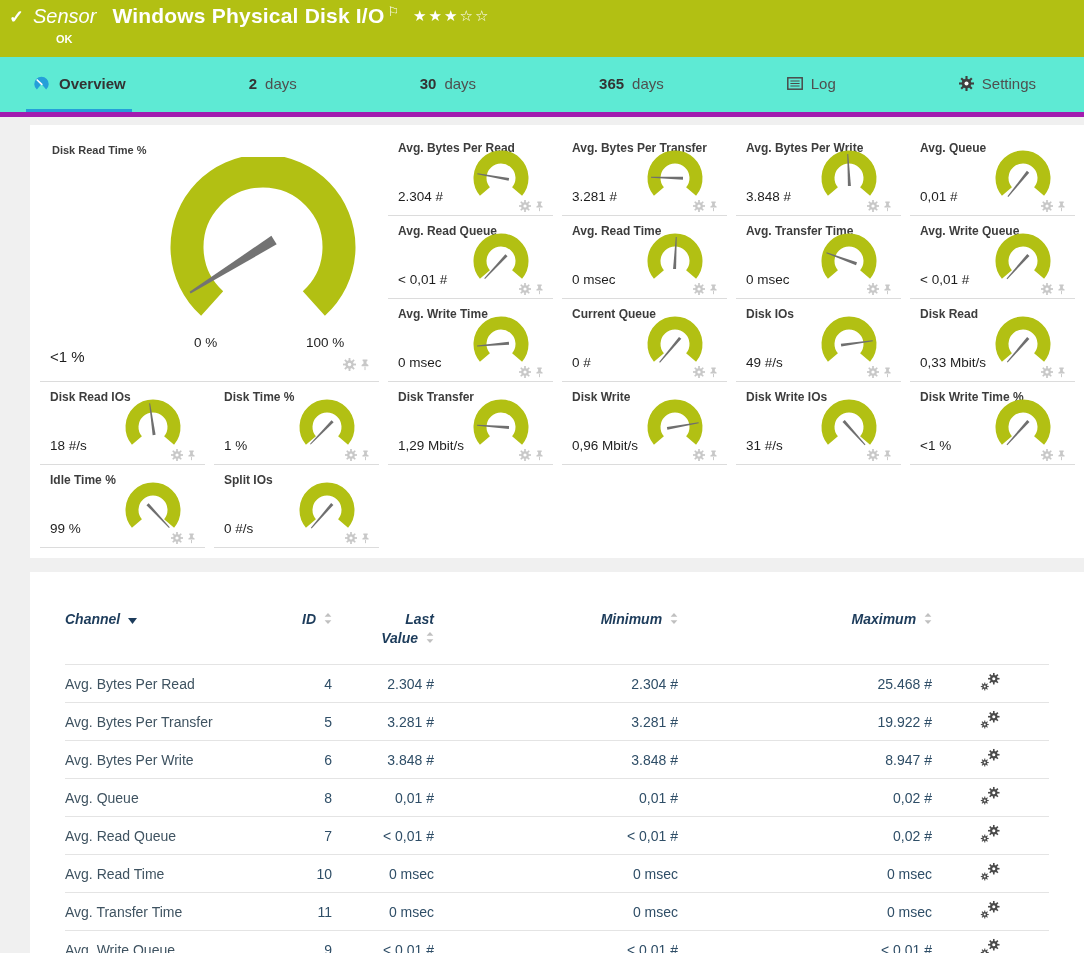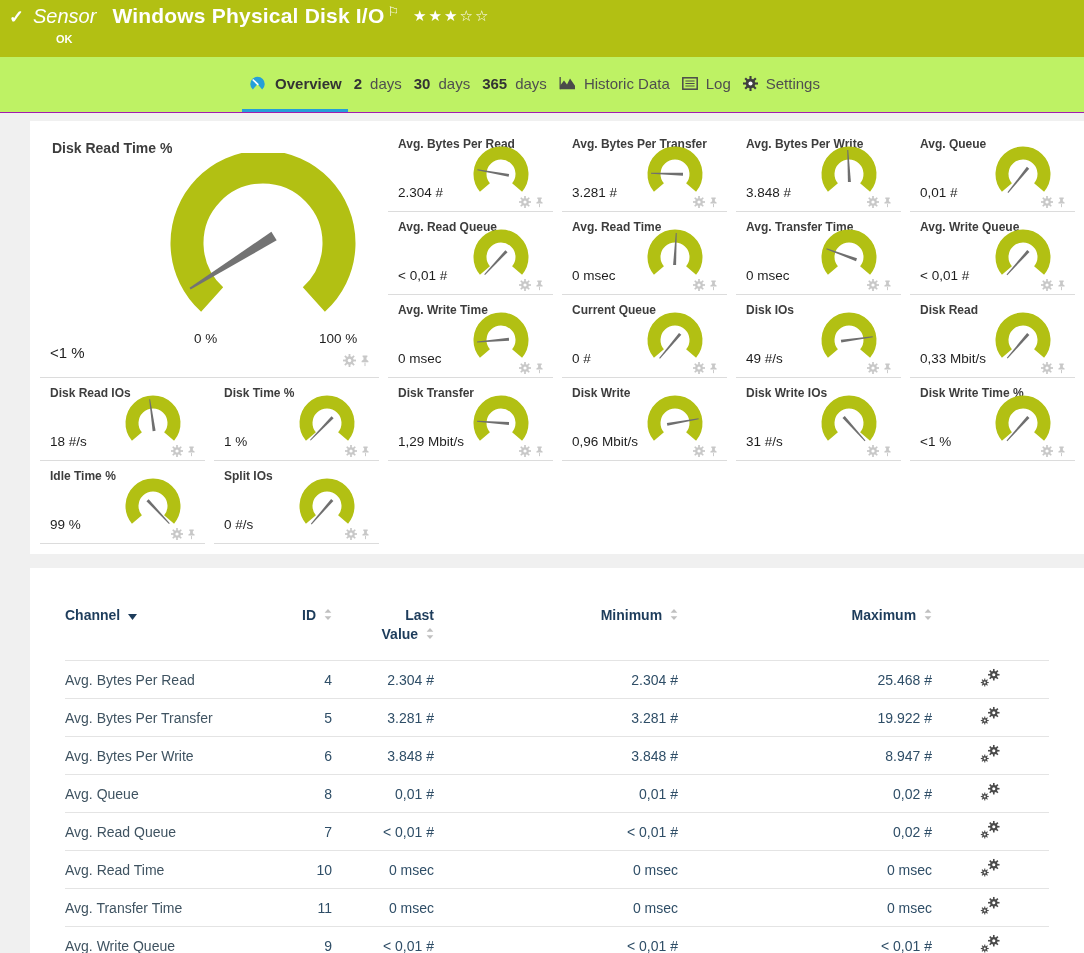--- a/index.html
+++ b/index.html
@@ -10,53 +10,53 @@
   
   .topbar{height:57px;background:#b2c013;position:relative;color:#fff;}
   .topbar .check{position:absolute;left:9px;top:6px;font-size:18px;font-weight:700;}
   .title-line{position:absolute;left:33px;top:4px;display:flex;align-items:baseline;}
   .sensor-word{font-style:italic;font-size:20px;margin-right:16px;}
   .sensor-title{font-size:21px;font-weight:700;letter-spacing:.2px;}
   .flag{font-size:13px;position:relative;top:-7px;margin-left:3px;cursor:pointer;}
   .stars{font-size:15px;letter-spacing:2px;margin-left:14px;position:relative;top:-2px;cursor:pointer;}
   .status-ok{position:absolute;left:56px;top:33px;font-size:11px;font-weight:700;}
   
-  .tabs{display:flex;align-items:stretch;background:#bef264;height:55px;
-        padding:0 42px 0 26px;justify-content:center;border-bottom:1px solid #a21caf;}
+  .tabs{display:flex;align-items:stretch;background:#5eead4;height:55px;
+        padding:0 42px 0 26px;justify-content:space-between;border-bottom:5px solid #a21caf;}
   .tab{display:flex;align-items:center;gap:8px;font-size:15px;color:#4f4f4f;
        border-bottom:3px solid transparent;padding:0 6px;cursor:pointer;white-space:nowrap;}
   .tab .num{font-weight:700;color:#333;}
   .tab.active{border-bottom-color:#259fd9;color:#333;font-weight:700;}
   .tab svg{flex:none;}
   
   main{padding:8px 0 0 30px;}
   .card{background:#fff;}
   
   .gauge-grid{display:grid;grid-template-columns:repeat(6,1fr);grid-auto-rows:83px;padding:8px 0 10px 10px;}
   .gcell{position:relative;margin-right:9px;border-bottom:1px solid #dcdcdc;}
   .glabel{position:absolute;left:10px;top:8px;font-size:12px;font-weight:700;color:#3d3d3d;}
   .gsvg{position:absolute;right:16px;top:12px;}
   .gvalue{position:absolute;left:10px;bottom:11px;font-size:13.5px;color:#1e1e1e;}
   .gicons{position:absolute;right:8px;bottom:3px;display:flex;gap:3px;align-items:center;}
   .gicons .ico{cursor:pointer;line-height:0;}
   .bigcell{grid-column:1 / span 2;grid-row:1 / span 3;position:relative;margin-right:9px;border-bottom:1px solid #dcdcdc;}
-  .blabel{position:absolute;left:12px;top:11px;font-size:14px;font-weight:700;color:#3d3d3d;}
+  .blabel{position:absolute;left:12px;top:11px;font-size:11px;font-weight:700;color:#3d3d3d;}
   .bigsvg{position:absolute;left:118px;top:24px;}
   .bscale{position:absolute;top:202px;font-size:13.5px;color:#1e1e1e;}
   .bscale.min{left:154px;}
-  .bscale.max{left:266px;margin-left:13px;}
+  .bscale.max{left:266px;}
   .bvalue{position:absolute;left:10px;bottom:16px;font-size:15px;color:#1e1e1e;}
   .bicons{position:absolute;right:8px;bottom:6px;display:flex;gap:3px;align-items:center;}
   
   .table-card{margin-top:14px;padding:34px 35px 0 35px;height:560px;}
   table{width:100%;border-collapse:collapse;font-size:14px;table-layout:fixed;}
   col.c-channel{width:215px;} col.c-id{width:52px;} col.c-last{width:102px;}
   col.c-min{width:244px;} col.c-max{width:254px;} col.c-act{width:117px;}
   thead th{color:#1d3c5b;font-weight:700;text-align:right;vertical-align:top;
-           padding:4px 0 16px;cursor:pointer;line-height:19px;}
+           padding:4px 0 16px;cursor:pointer;line-height:19px;font-style:italic;}
   thead th.channel{text-align:left;}
   thead th .sorticon{margin-left:4px;}
   tbody td{padding:0;border-top:1px solid #e4e4e4;border-bottom:1px solid #e4e4e4;
            height:37px;color:#2f4e67;text-align:right;}
   tbody td.channel{text-align:left;color:#3f5361;}
   tbody td.action{text-align:center;}
   tbody td.action .ico{cursor:pointer;line-height:0;display:inline-block;}
 </style>
 </head>
 <body>
@@ -84,27 +84,20 @@
       <span class="num">2</span>
       <span>days</span>
     </div>
     <div class="tab">
       <span class="num">30</span>
       <span>days</span>
     </div>
     <div class="tab">
       <span class="num">365</span>
       <span>days</span>
-    </div>
-    <div class="tab">
-      <svg width="17" height="15" viewBox="0 0 17 15">
-        <rect x="0.5" y="1" width="1.3" height="12.2" fill="#4a4a4a"></rect>
-        <path d="M1 13.2V9.8L5 4.4l3 4 3-6 5 7.4v3.4z" fill="#4a4a4a"></path>
-      </svg>
-      <span>Historic Data</span>
     </div>
     <div class="tab">
       <svg width="16" height="13" viewBox="0 0 16 13">
         <rect x="0.8" y="0.8" width="14.4" height="11.4" fill="none" stroke="#4a4a4a" stroke-width="1.5"></rect>
         <path d="M3.4 4h9.2M3.4 6.5h9.2M3.4 9h9.2" stroke="#4a4a4a" stroke-width="1.2"></path>
       </svg>
       <span>Log</span>
     </div>
     <div class="tab">
       <svg width="15" height="15" viewBox="0 0 20 20">

